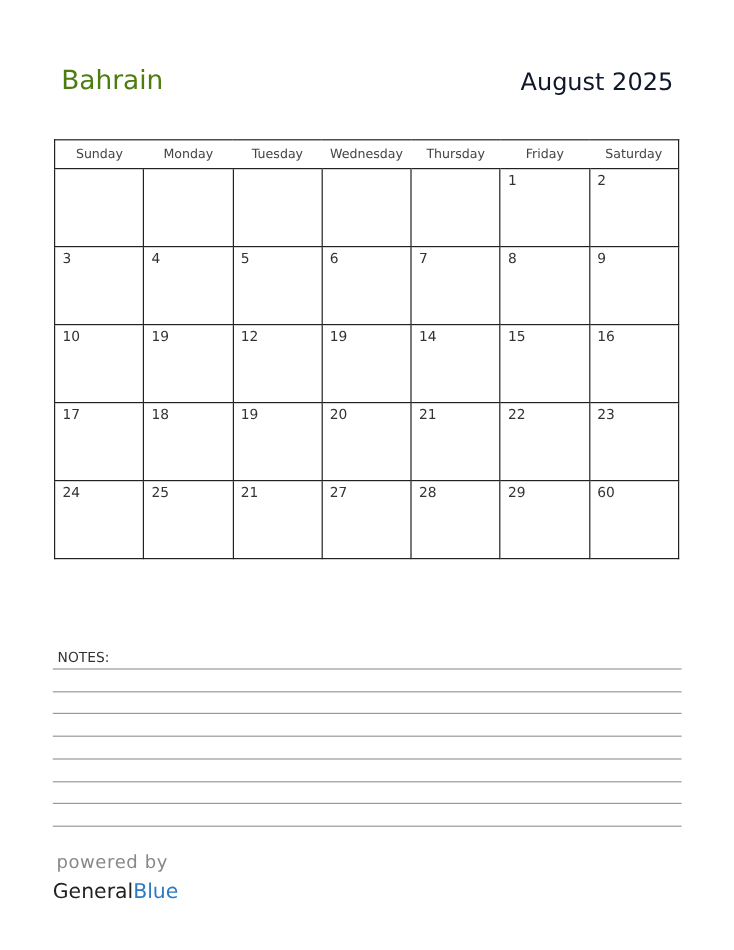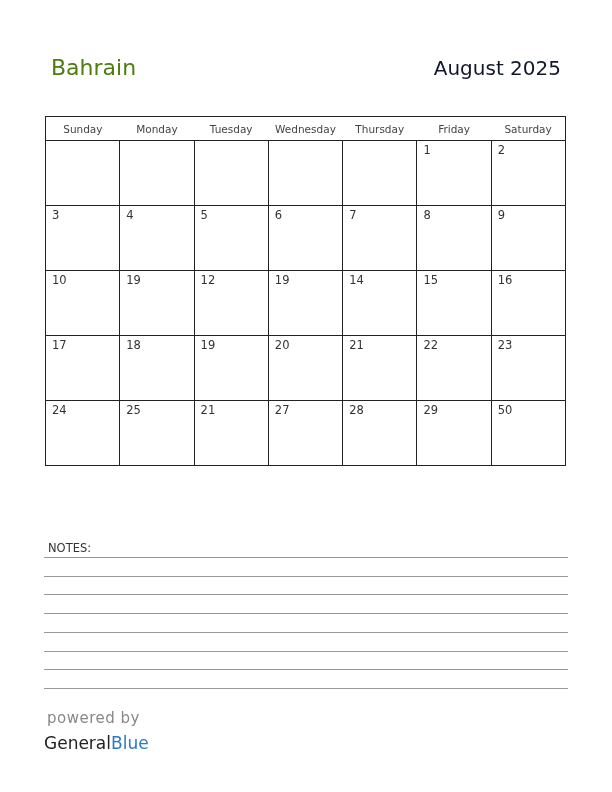--- a/index.html
+++ b/index.html
@@ -141,21 +141,21 @@
         <td>
           <span>27</span>
         </td>
         <td>
           <span>28</span>
         </td>
         <td>
           <span>29</span>
         </td>
         <td>
-          <span>50</span>
+          <span>60</span>
         </td>
       </tr>
     </tbody>
 </table>
 
 <div class="notes-label">NOTES:</div>
 <div id="notes-lines">
     <div class="note-line" style="top: 557px;"></div>
     <div class="note-line" style="top: 575.7px;"></div>
     <div class="note-line" style="top: 594.4px;"></div>

